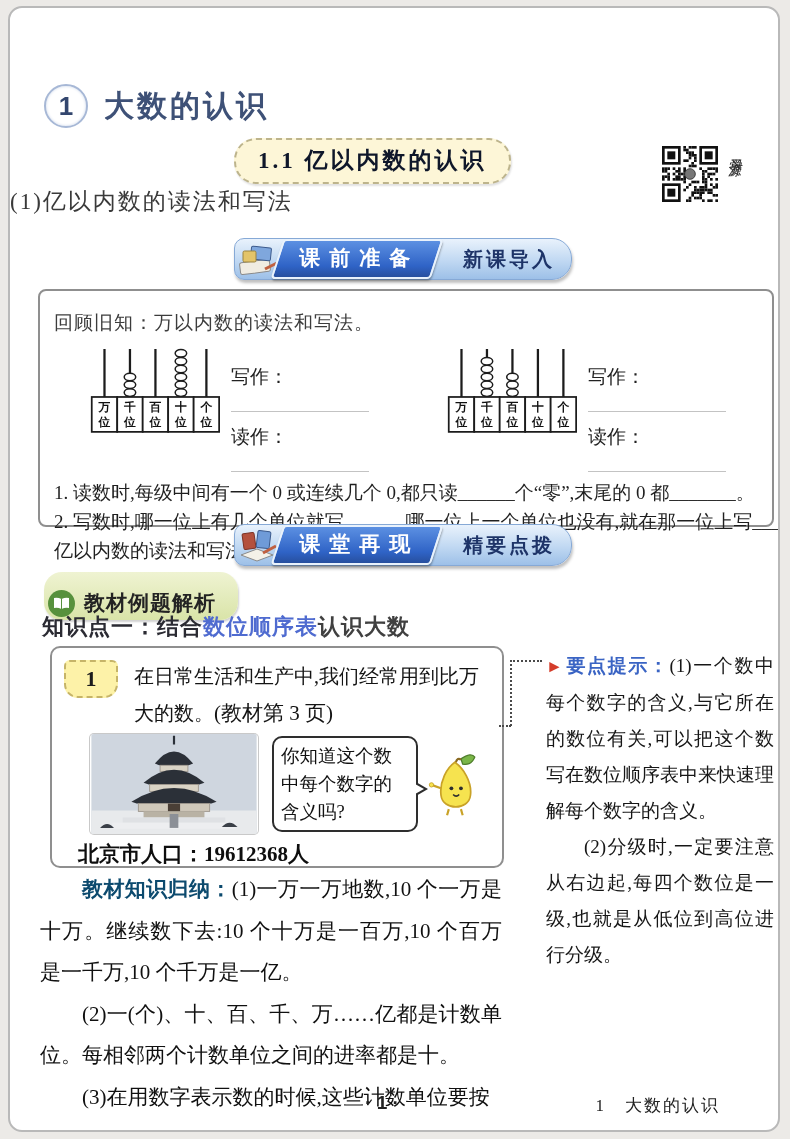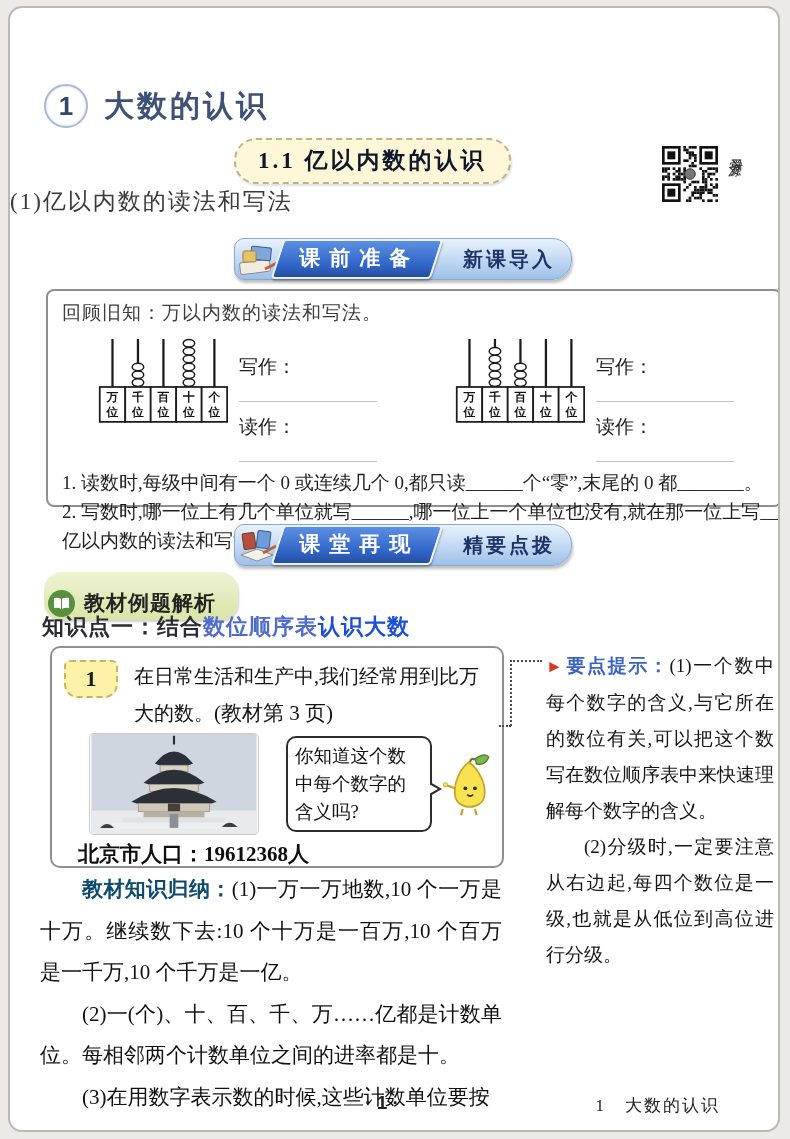--- a/index.html
+++ b/index.html
@@ -61,22 +61,22 @@
   .banner-main span{
     display:inline-block;transform:skewX(18deg);
     font:bold 21px "Liberation Sans",sans-serif;color:#ffffff;letter-spacing:9px;
   }
   .banner-sub{
     font:bold 20px "Liberation Serif",serif;color:#1e3468;
     margin-left:26px;letter-spacing:3px;
   }
   
   .review-box{
-    position:absolute;left:36px;top:281px;width:704px;height:196px;
-    border:2px solid #8f8f8f;border-radius:8px;padding:9px 14px;
+    position:absolute;left:28px;top:281px;width:704px;height:196px;
+    border:2px solid #8f8f8f;border-radius:8px;padding:19px 14px;
     background:#fff;
   }
   .review-intro{font-size:19px;color:#3c3c3c;letter-spacing:1px;}
   .abacus-row{display:flex;gap:46px;padding-left:36px;margin-top:4px;}
   .abacus-group{display:flex;gap:10px;}
   .wr-col{display:flex;flex-direction:column;gap:12px;margin-top:24px;font-size:19px;color:#222;}
   .blank-line{display:inline-block;width:138px;border-bottom:1.5px solid #c3c3c3;height:18px;vertical-align:bottom;}
   .review-notes{margin-top:6px;font-size:19px;line-height:29px;color:#1f1f1f;}
   .review-notes div{white-space:nowrap;}
   
@@ -88,42 +88,42 @@
   }
   .green-tag-icon{
     width:27px;height:27px;border-radius:50%;background:#57913d;
     display:flex;align-items:center;justify-content:center;margin-right:9px;
   }
   .green-tag-label{font:bold 21px "Liberation Sans",sans-serif;color:#232323;letter-spacing:1px;}
   
   .kp-line{position:absolute;left:32px;top:604px;font:bold 22px "Liberation Sans",sans-serif;letter-spacing:1px;}
   .kp-prefix{color:#2b2b33;}
   .kp-highlight{color:#4f6bd0;}
-  .kp-suffix{color:#1d4ed8;margin-top:32px;}
+  .kp-suffix{color:#404040;margin-top:32px;}
   
   .example-box{
     position:absolute;left:40px;top:638px;width:426px;height:198px;
     border:2px solid #8f8f8f;border-radius:10px;padding:10px 12px;background:#fff;
   }
   .ex-head{display:flex;gap:16px;}
   .ex-num{
     flex:0 0 auto;width:50px;height:34px;margin-top:2px;
     background:#fdf2a8;border:2px dashed #c6b468;border-radius:6px 6px 14px 14px;
     display:flex;align-items:center;justify-content:center;
     font:bold 22px "Liberation Serif",serif;color:#1c1c1c;
   }
   .ex-text{font-size:20px;line-height:37px;color:#141414;width:372px;}
   .ex-source{font-size:21px;}
   .ex-media{display:flex;align-items:center;margin-top:2px;}
   .temple{
     width:168px;height:100px;margin-left:26px;border-radius:4px;
     box-shadow:0 0 0 1px #c9c9c9;flex:0 0 auto;
   }
   .bubble{
-    margin-left:28px;width:128px;border:2px solid #2e2e2e;border-radius:10px;
+    margin-left:14px;width:128px;border:2px solid #2e2e2e;border-radius:10px;
     padding:4px 7px;font-size:18.5px;line-height:28px;color:#111;position:relative;
     background:#fff;flex:0 0 auto;
   }
   .bubble:after{
     content:"";position:absolute;right:-12px;top:44px;
     border-top:7px solid transparent;border-bottom:7px solid transparent;
     border-left:12px solid #2e2e2e;
   }
   .bubble:before{
     content:"";position:absolute;right:-8px;top:46px;z-index:1;

